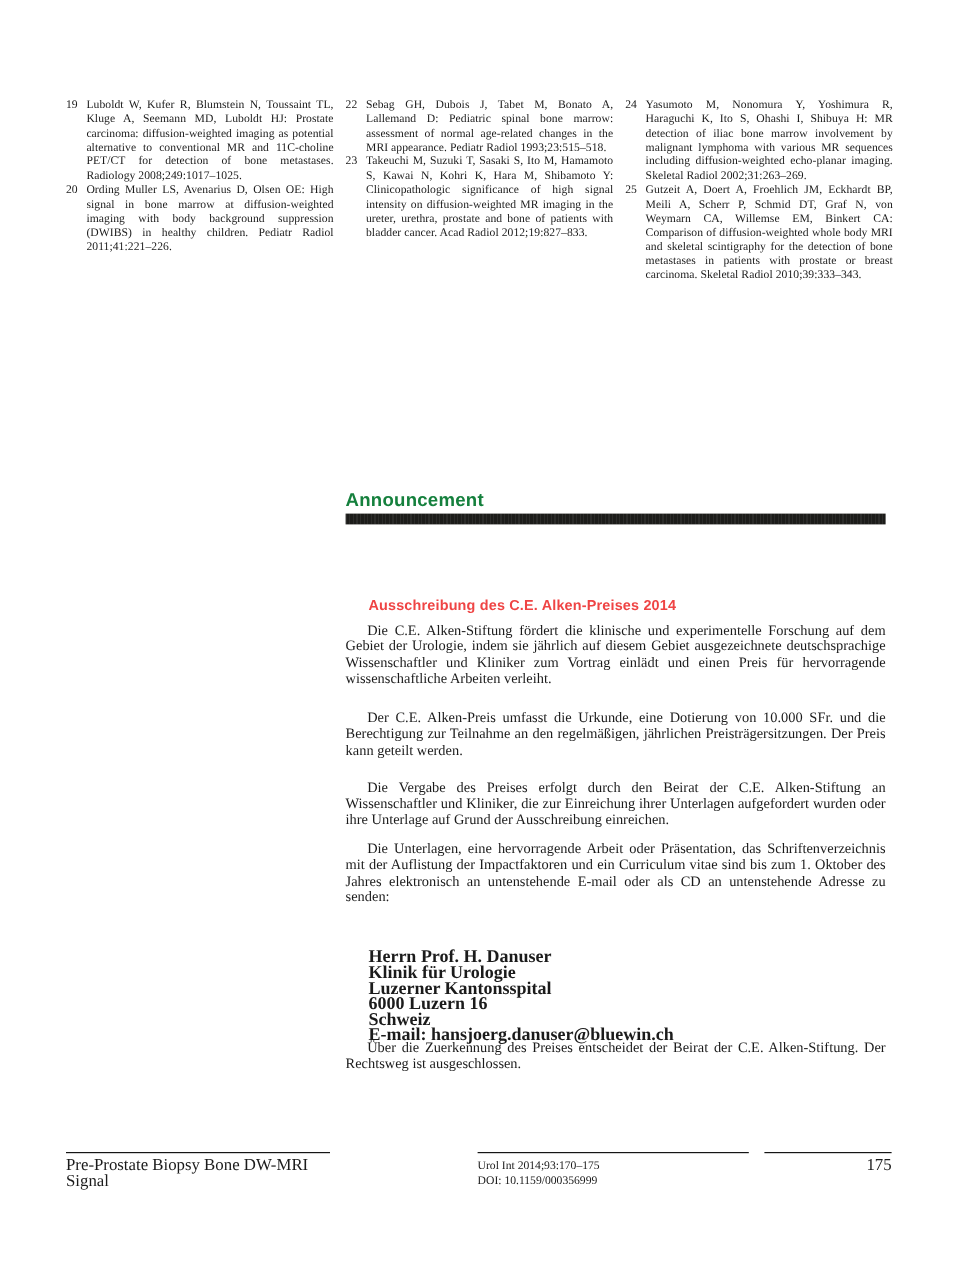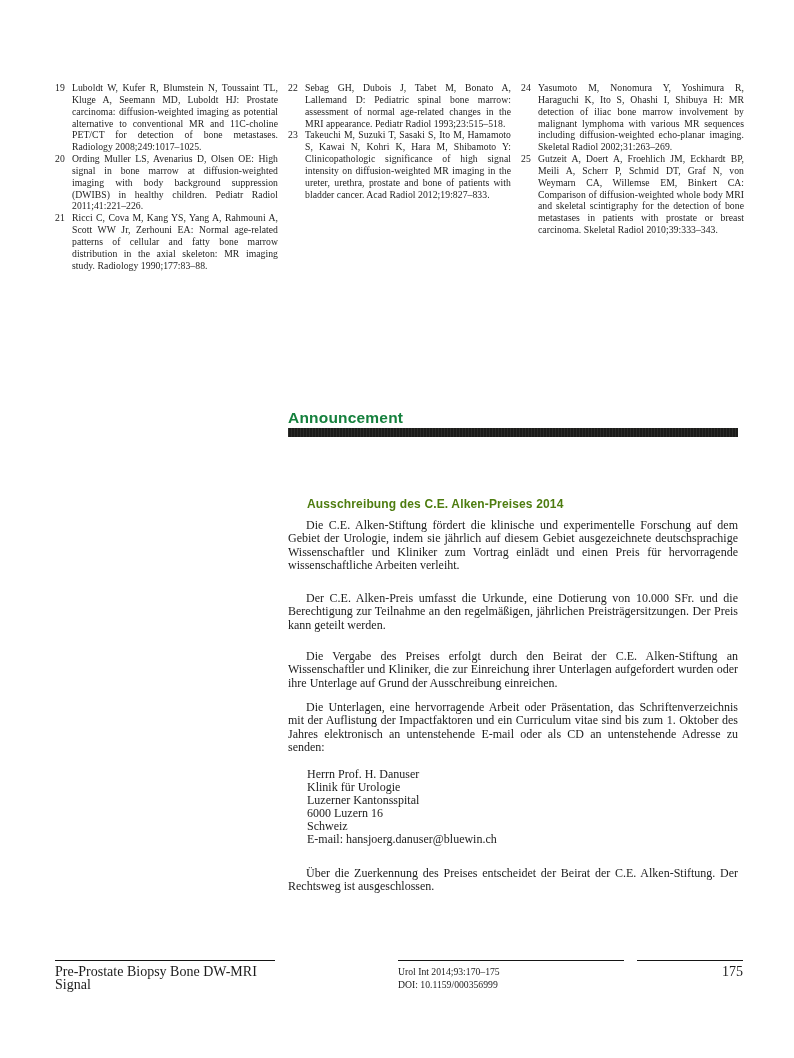--- a/index.html
+++ b/index.html
@@ -46,39 +46,40 @@
     background-image: repeating-linear-gradient(90deg,
       rgba(255,255,255,0.07) 0 1px, rgba(0,0,0,0) 1px 3px);
   }
   .announce-subtitle {
     position: absolute; top: 90px; left: 19px;
     font-family: "Liberation Sans", "DejaVu Sans", sans-serif;
     font-weight: 700;
     font-size: 12px;
     line-height: 13px;
     letter-spacing: 0.15px;
-    color: #4d7c0f;
+    color: #ef4444;
   }
   .par {
     position: absolute; left: 0;
     width: 450px;
     margin: 0;
     font-size: 12px;
     line-height: 13.4px;
     text-align: justify;
     text-indent: 18px;
   }
   .par-0 { top: 121px; }
   .par-1 { top: 194px; }
   .par-2 { top: 252px; }
   .par-3 { top: 303px; }
   .address {
-    position: absolute; top: 370px; left: 19px;
-    font-size: 12px;
+    position: absolute; top: 394px; left: 19px;
+    font-size: 15px;
     line-height: 13px;
+    font-weight: bold;
   }
   .closing { top: 469px; }
 
   
   .foot {
     position: absolute; top: 960px;
     border-top: 1.6px solid #151515;
     padding-top: 5px;
     font-size: 14px;
     line-height: 12.8px;
@@ -93,24 +94,20 @@
 <div class="page">
 
   <div class="ref-col ref-col-1">
     <div class="ref">
       <span class="ref-num">19</span>
       <span class="ref-text">Luboldt W, Kufer R, Blumstein N, Toussaint TL, Kluge A, Seemann MD, Luboldt HJ: Prostate carcinoma: diffusion-weighted imaging as potential alternative to conventional MR and 11C-choline PET/CT for detection of bone metastases. Radiology 2008;249:1017–1025.</span>
     </div>
     <div class="ref">
       <span class="ref-num">20</span>
       <span class="ref-text">Ording Muller LS, Avenarius D, Olsen OE: High signal in bone marrow at diffusion-weighted imaging with body background suppression (DWIBS) in healthy children. Pediatr Radiol 2011;41:221–226.</span>
-    </div>
-    <div class="ref">
-      <span class="ref-num">21</span>
-      <span class="ref-text">Ricci C, Cova M, Kang YS, Yang A, Rahmouni A, Scott WW Jr, Zerhouni EA: Normal age-related patterns of cellular and fatty bone marrow distribution in the axial skeleton: MR imaging study. Radiology 1990;177:83–88.</span>
     </div>
   </div>
 
   <div class="ref-col ref-col-2">
     <div class="ref">
       <span class="ref-num">22</span>
       <span class="ref-text">Sebag GH, Dubois J, Tabet M, Bonato A, Lallemand D: Pediatric spinal bone marrow: assessment of normal age-related changes in the MRI appearance. Pediatr Radiol 1993;23:515–518.</span>
     </div>
     <div class="ref">
       <span class="ref-num">23</span>

